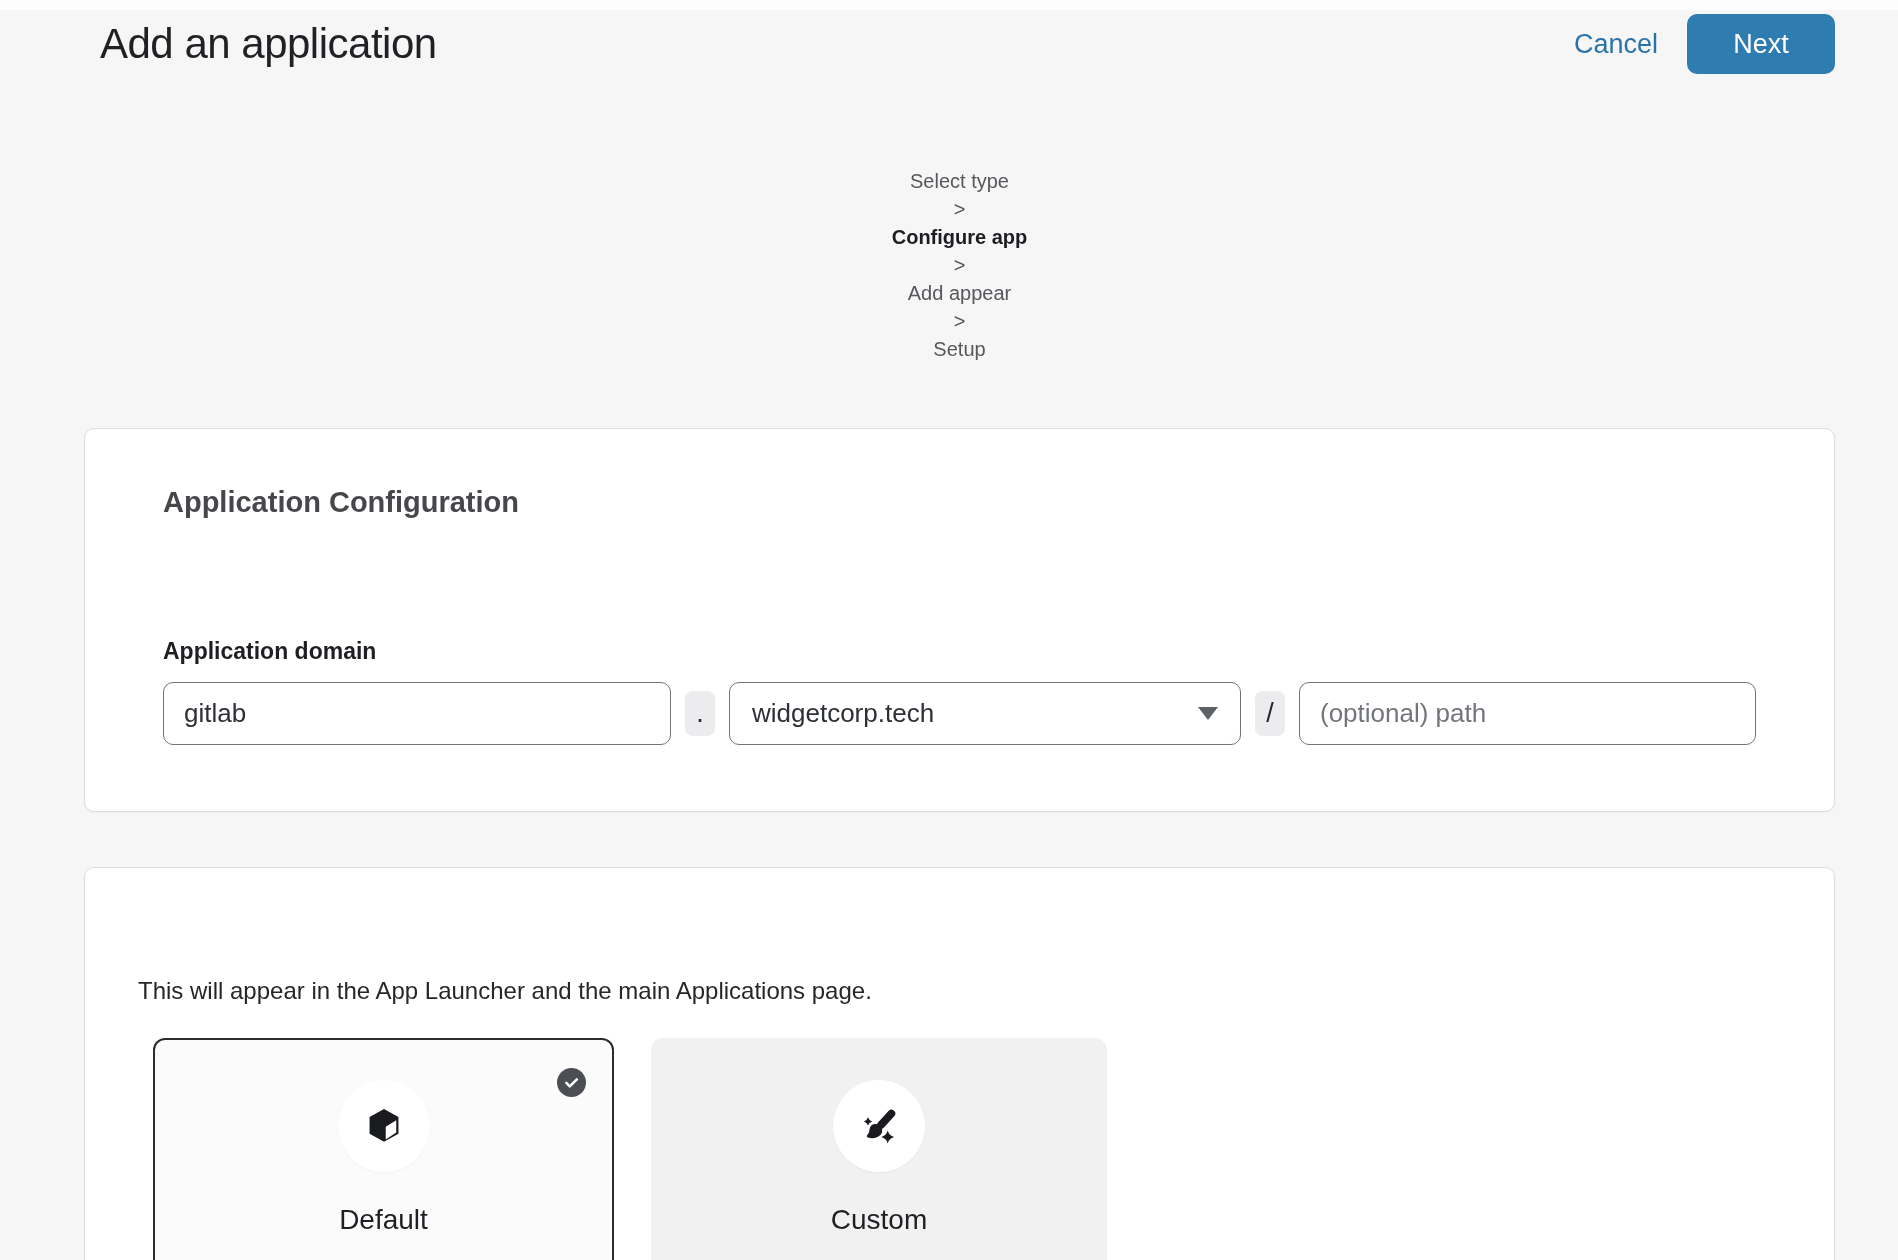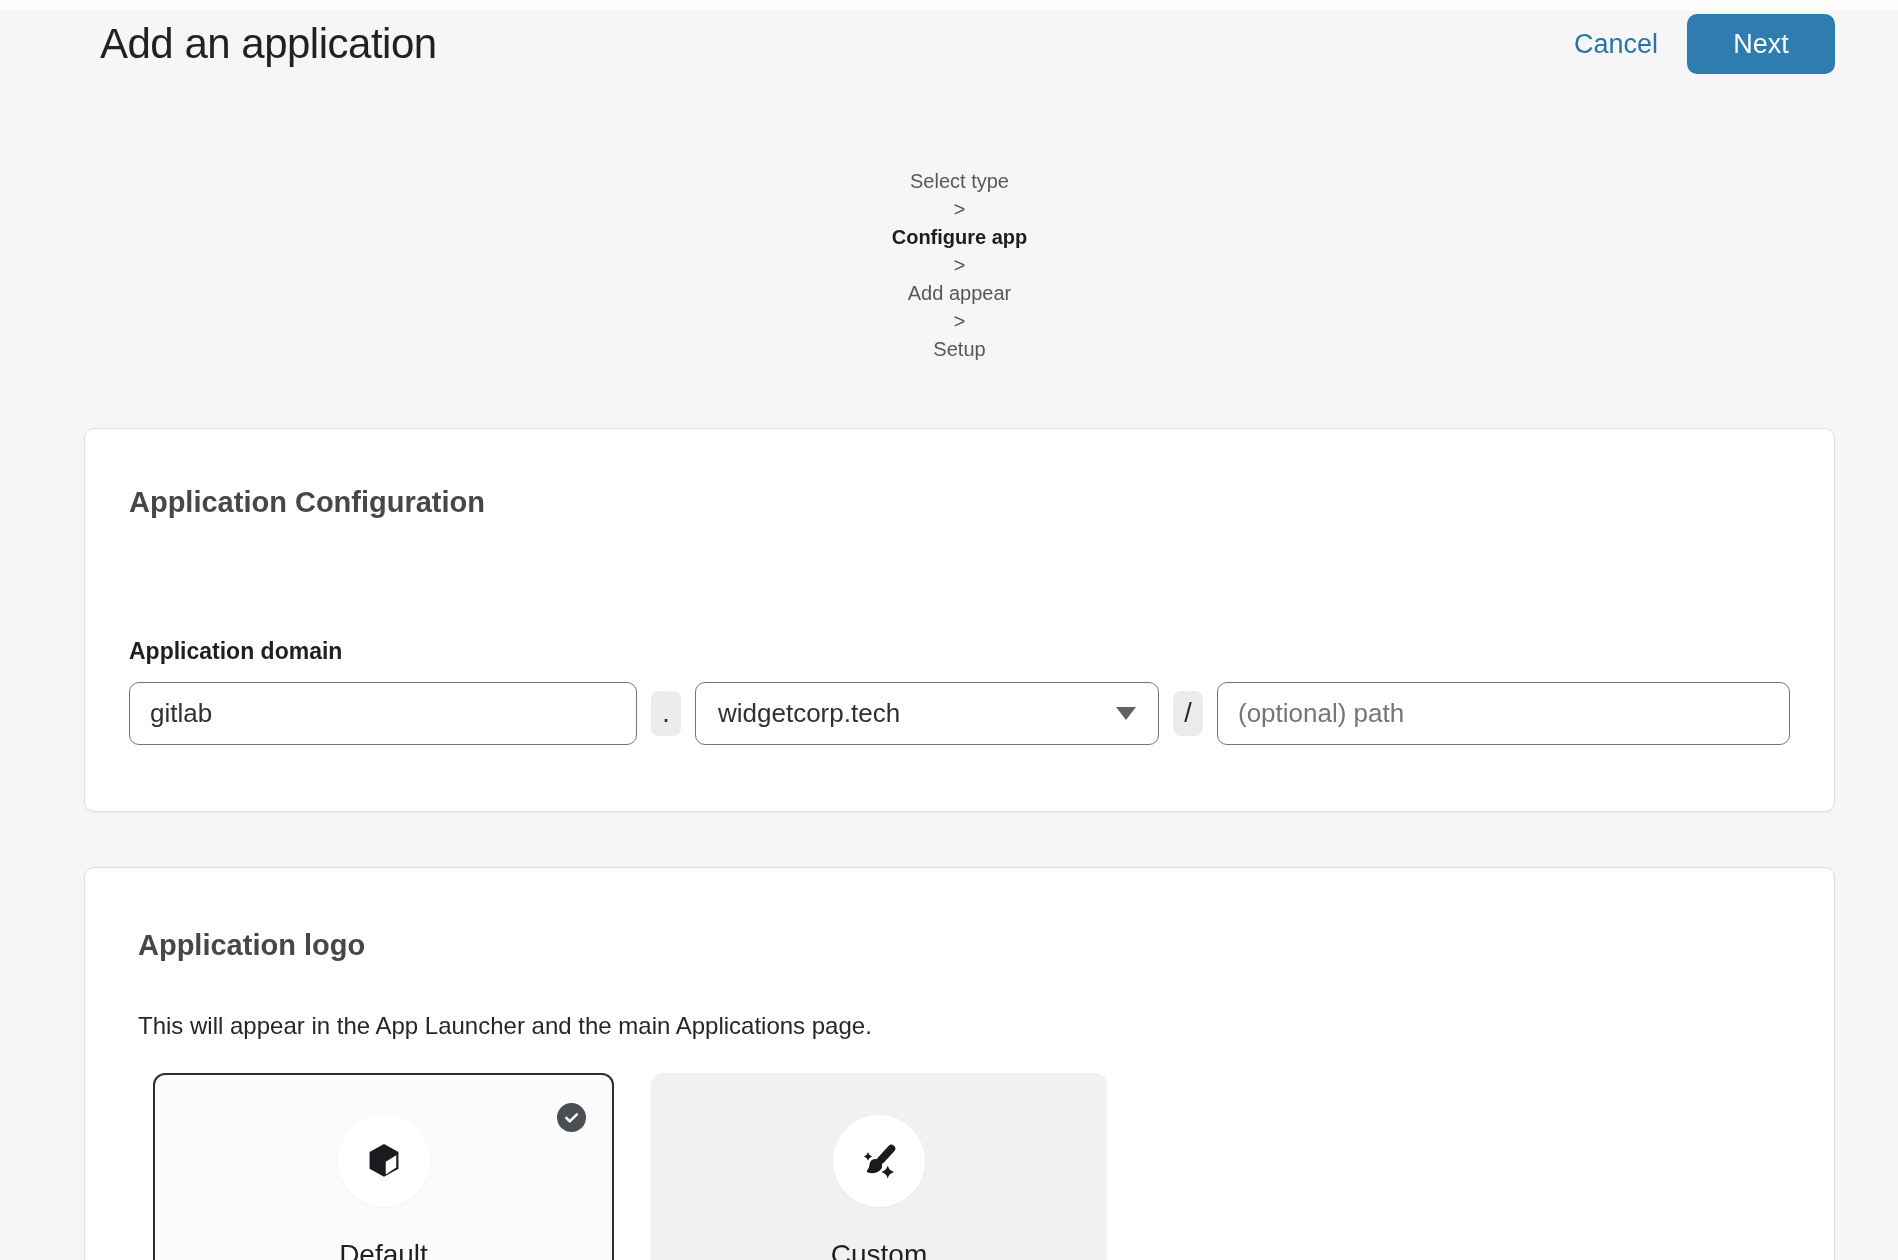--- a/index.html
+++ b/index.html
@@ -29,27 +29,27 @@
   .breadcrumb { display: flex; align-items: center; margin-top: 91px; font-size: 20px; line-height: 28px; flex-direction: column; }
   .crumb { color: #56585c; cursor: pointer; }
   .crumb.active { color: #1c1d20; font-weight: 700; }
   .crumb-sep { color: #56585c; }
 
   
   .card {
     background: #ffffff; border: 1px solid #dddde0; border-radius: 10px;
     box-shadow: 0 1px 2px rgba(0,0,0,0.03);
   }
-  .card-config { margin-top: 65px; padding: 56px 44px 66px; }
+  .card-config { margin-top: 65px; padding: 56px 78px 66px; }
   .card-logo   { margin-top: 55px; padding: 60px 53px 80px; height: 403px; }
   .card h2 { font-size: 29px; font-weight: 700; color: #46474b; line-height: 35px; }
 
   .form-row { display: flex; gap: 25px; margin-top: 54px; }
   .field-label { display: block; font-size: 23px; font-weight: 700; color: #1e1f23; line-height: 28px; margin-bottom: 17px; }
-  .w508 { width: 508px; } .w509 { width: 509px; } .w512 { width: 464px; }
+  .w508 { width: 508px; } .w509 { width: 509px; } .w512 { width: 512px; }
 
   .text-input {
     width: 100%; height: 63px; border: 1.5px solid #70757c; border-radius: 10px;
     background: #fff; font-size: 26px; color: #2d3035; padding: 0 20px;
     font-family: inherit; outline: none;
   }
   .text-input::placeholder { color: #72757a; }
 
   .select-box {
     height: 63px; border: 1.5px solid #70757c; border-radius: 10px; background: #fff;
@@ -128,21 +128,20 @@
       <div class="select-box w512">
         <span>widgetcorp.tech</span>
         <span class="caret"></span>
       </div>
       <span class="sep-chip">/</span>
       <input class="text-input path-input" type="text" placeholder="(optional) path" style="">
     </div>
   </section>
 
   <section class="card card-logo">
-    <h2>Application logo</h2>
     <p class="logo-desc">This will appear in the App Launcher and the main Applications page.</p>
 
     <div class="logo-options">
 
       <div class="logo-option selected">
         <span class="check-badge">
           <svg width="19" height="19" viewBox="0 0 24 24">
             <path d="M5.5 12.5l4.3 4.3L18.8 8" stroke="#ffffff" stroke-width="3.2" fill="none" stroke-linecap="round" stroke-linejoin="round"></path>
           </svg>
         </span>

